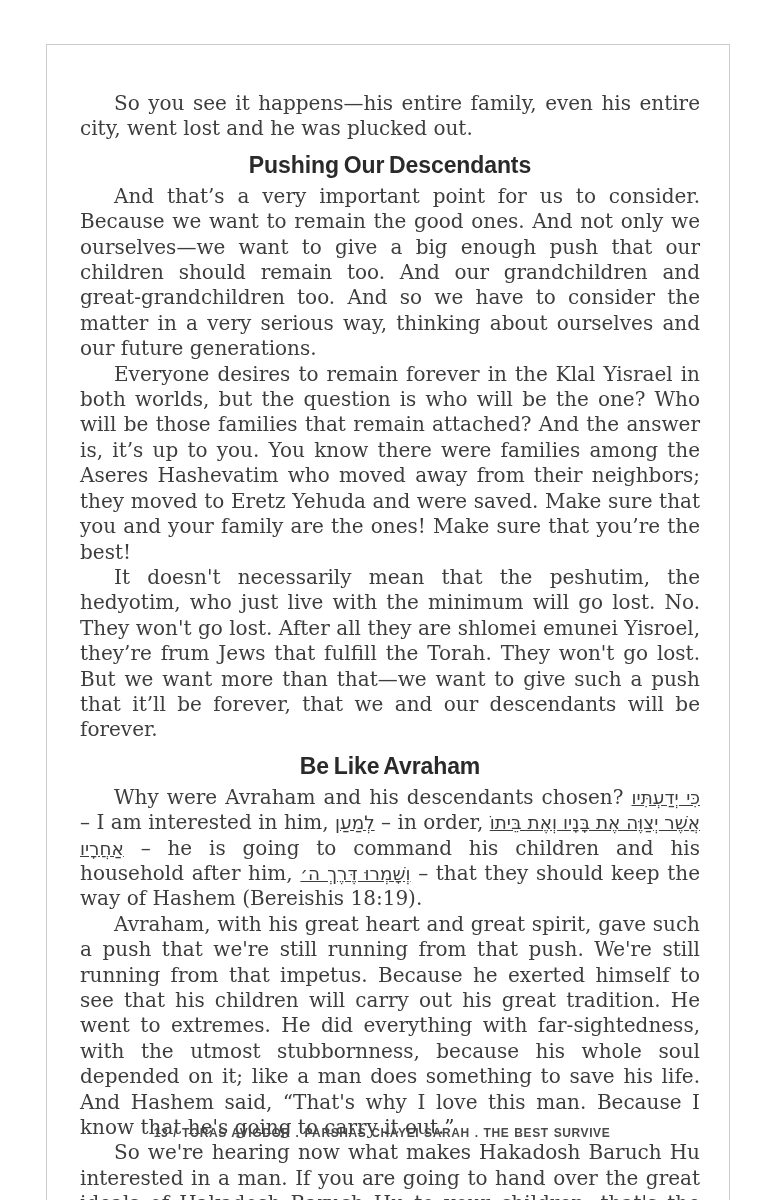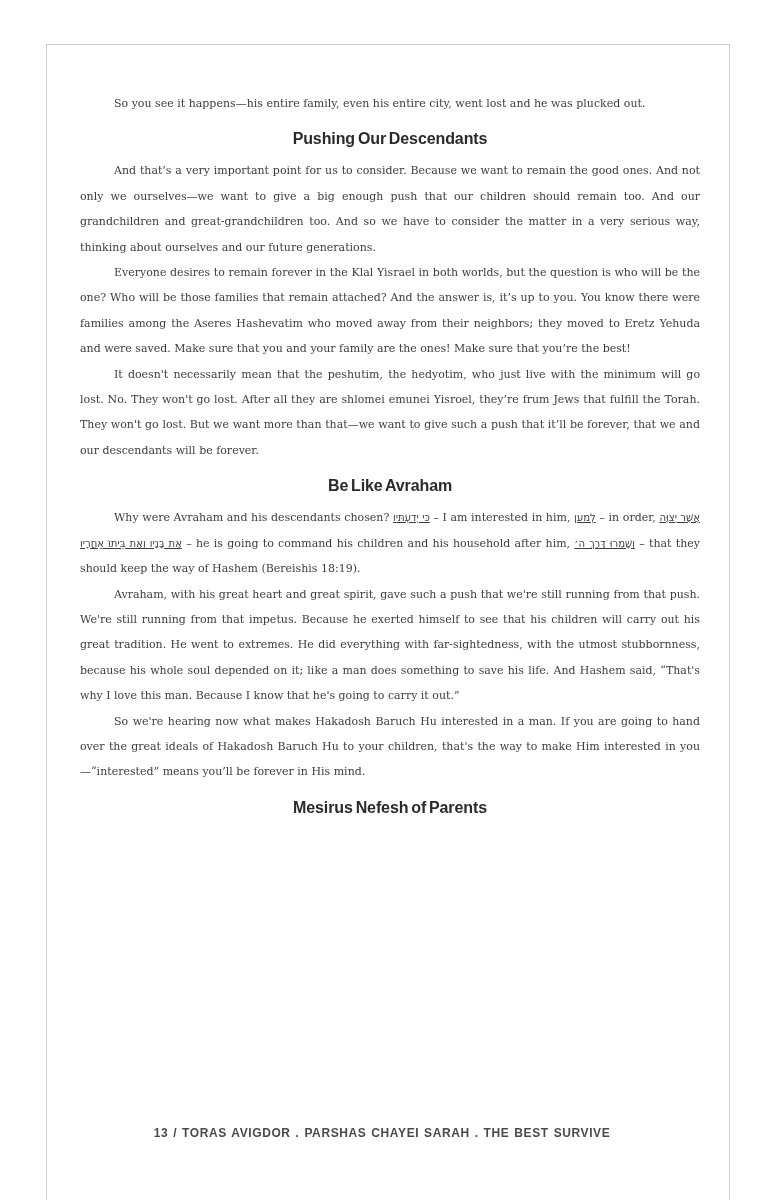--- a/index.html
+++ b/index.html
@@ -23,31 +23,31 @@
     box-sizing: border-box;
     border: 1px solid #cccccc;
     background: #ffffff;
   }
   .page-content {
     padding: 46px 29px 0 33px;
   }
   p.body-paragraph {
     margin: 0;
     font-family: "DejaVu Serif", serif;
-    font-size: 11px;
+    font-size: 20px;
     line-height: 25.4px;
     color: #3d3d3d;
     text-align: justify;
     text-indent: 34px;
   }
   h2.section-heading {
     margin: 13px 0 9px 0;
     font-family: "Liberation Sans", sans-serif;
     font-weight: bold;
-    font-size: 16px;
+    font-size: 23px;
     line-height: 20px;
     color: #2a2a2a;
     text-align: center;
     letter-spacing: -0.1px;
     word-spacing: -1.5px;
   }
   .run-roman { font-style: normal; }
   .run-italic { }
   .run-hebrew {
     font-family: "DejaVu Sans", sans-serif;

